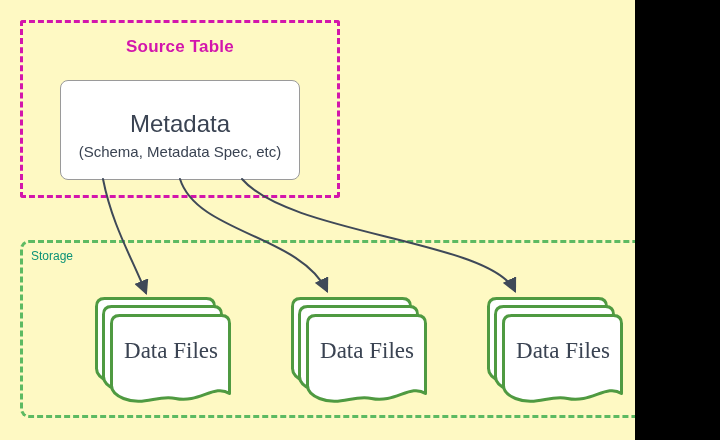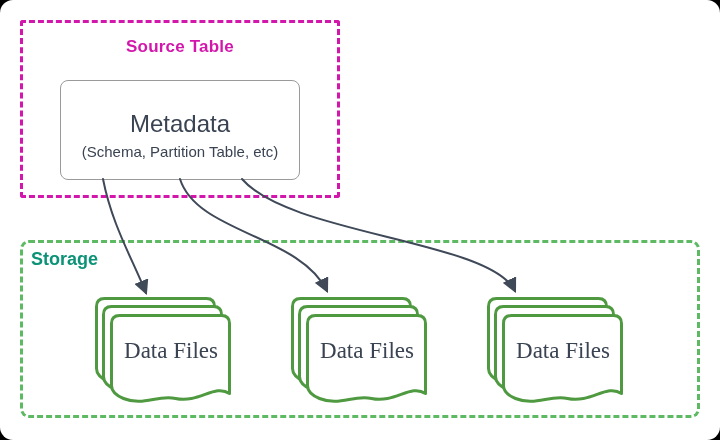--- a/index.html
+++ b/index.html
@@ -3,25 +3,24 @@
 <meta charset="utf-8">
 <style>
   html, body {
     margin: 0;
     padding: 0;
     background: #000000;
     font-family: "Liberation Sans", sans-serif;
   }
   .canvas {
     position: relative;
-    width: 720px;
+    width: 635px;
     height: 440px;
-    background: #ffffff;
+    background: #fef9c3;
     overflow: hidden;
-    border-radius: 13px;
   }
 
   
   .source-box {
     position: absolute;
     left: 20px; top: 20px;
     width: 320px; height: 178px;
     box-sizing: border-box;
     border: 3px dashed #D316AC;
     border-radius: 3px;
@@ -68,22 +67,22 @@
     left: 20px; top: 240px;
     width: 680px; height: 178px;
     box-sizing: border-box;
     border: 3px dashed #5DBA62;
     border-radius: 9px;
   }
   .storage-label {
     position: absolute;
     left: 8px; top: 6px;
     color: #0C9277;
-    font-weight: bold;
-    font-size: 18px;
+    font-weight: normal;
+    font-size: 12px;
   }
 
   
   .stack {
     position: absolute;
     width: 138px; height: 112px;
   }
   .stack svg { position: absolute; left: 0; top: 0; }
   .stack-1 { left: 95px;  top: 297px; }
   .stack-2 { left: 291px; top: 297px; }
@@ -124,21 +123,21 @@
 </head>
 <body>
 
 <div class="canvas">
 
   <div class="source-box">
     <div class="source-label">Source Table</div>
 
     <div class="metadata-node">
       <div class="metadata-title">Metadata</div>
-      <div class="metadata-subtitle">(Schema, Partition Table, etc)</div>
+      <div class="metadata-subtitle">(Schema, Metadata Spec, etc)</div>
     </div>
   </div>
 
   <div class="storage-box">
     <div class="storage-label">Storage</div>
   </div>
 
   <svg width="0" height="0" style="position:absolute">
     <defs>
       <path id="doc-shape" d="M 8,0 H 110 Q 118,0 118,8 V 78 C 103,68 88,88 64,83 C 46,79 32,91 12,83 Q 0,78 0,70 V 8 Q 0,0 8,0 Z"></path>

